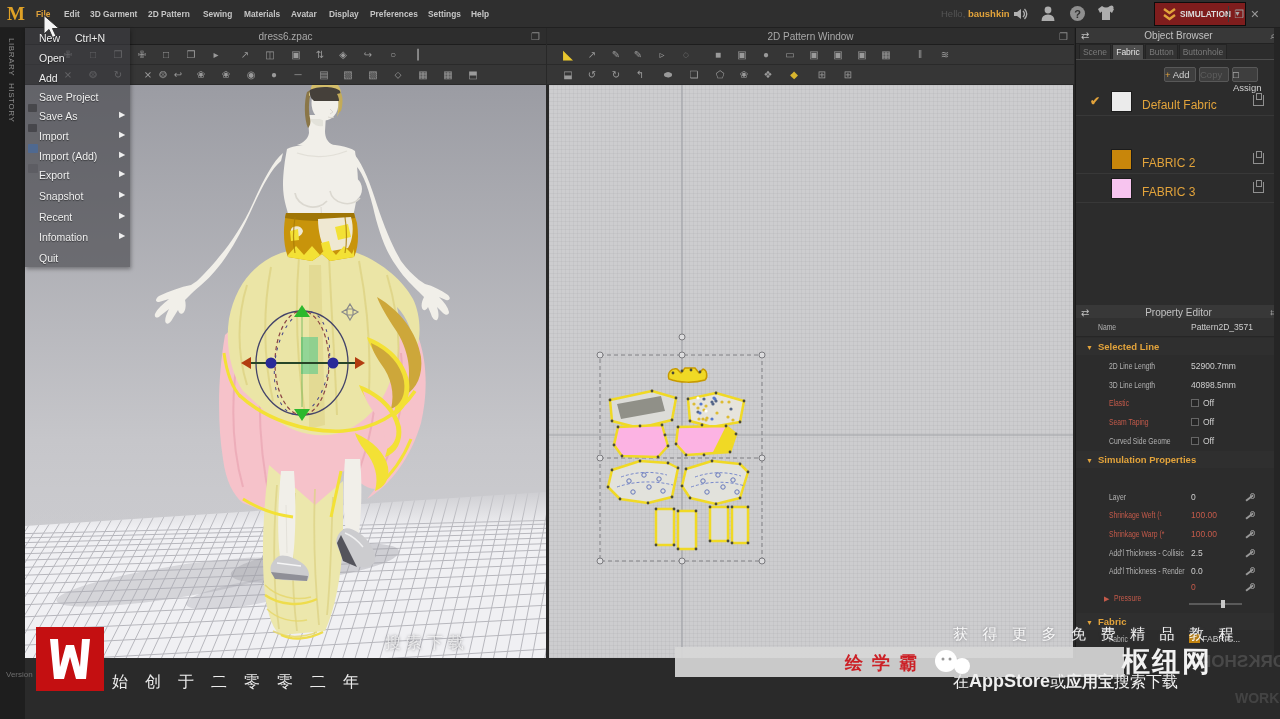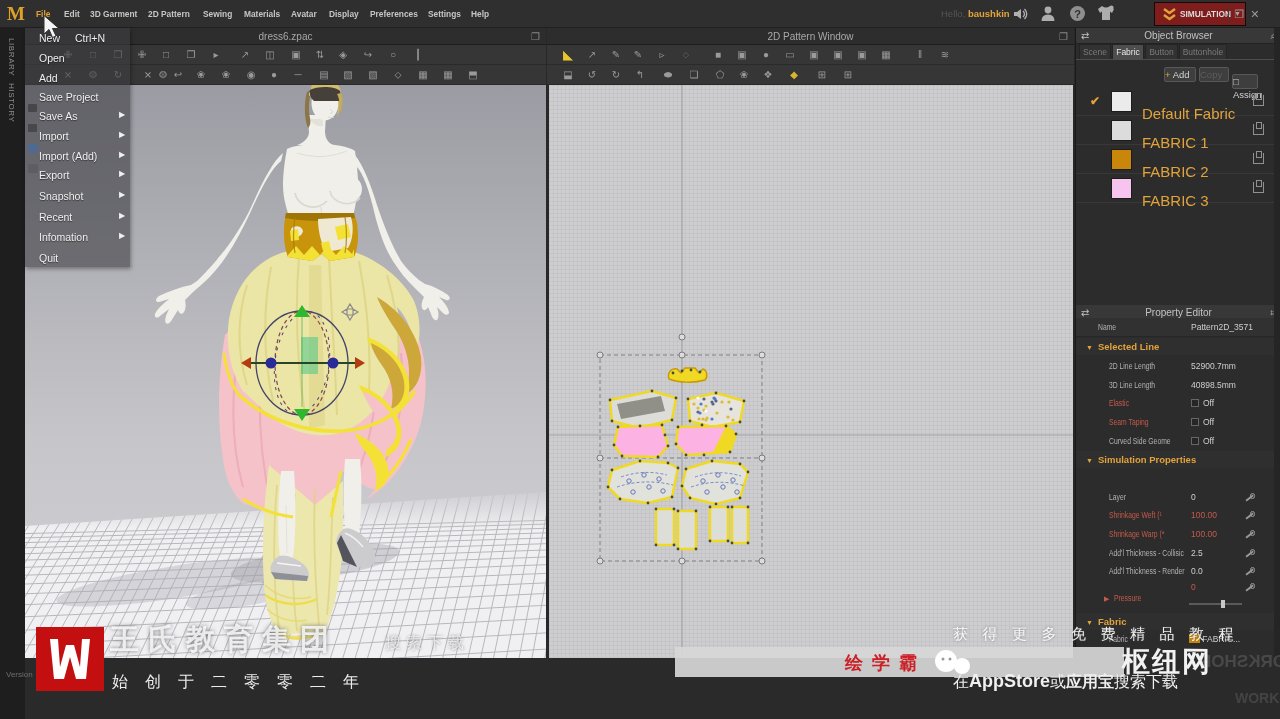--- a/index.html
+++ b/index.html
@@ -21,21 +21,21 @@
 .toolbar{position:absolute;background:#363636;border-bottom:1px solid #2a2a2a}
 .toolbar .ic{position:absolute;width:16px;height:15px;color:#9a9a9a;font-size:10px;line-height:15px;text-align:center}
 
 #rightpanel{left:1075px;top:28px;width:205px;height:691px;background:#2c2c2c;z-index:6;border-left:1px solid #1a1a1a}
 .rp-title{position:absolute;left:0;width:205px;height:16px;background:#383838;border-bottom:1px solid #222;color:#c2c2c2;font-size:10px;text-align:center;line-height:16px}
 .tab{position:absolute;top:16px;height:15px;font-size:8.5px;line-height:15px;text-align:center;color:#7a7a7a;background:#323232;border:1px solid #242424;border-bottom:none}
 .tab.act{background:#4d4d4d;color:#e6e6e6}
 .rbtn{position:absolute;height:15px;background:#3e3e3e;border:1px solid #585858;border-radius:2px;color:#d2d2d2;font-size:9.5px;line-height:13px;}
 .frow{position:absolute;left:0;width:205px;height:29px;border-bottom:1px solid #383838}
 .fsw{position:absolute;left:35px;top:4px;width:21px;height:21px;border:1px solid #1c1c1c}
-.fname{position:absolute;left:66px;top:12px;line-height:29px;font-size:15px;color:#e2a33b}
+.fname{position:absolute;left:66px;top:4px;line-height:29px;font-size:12px;color:#e2a33b}
 .fsave{position:absolute;left:177px;top:8px;width:11px;height:11px;border:1.5px solid #909090;border-top:none;}
 .fsave:before{content:"";position:absolute;left:2px;top:-2px;width:4px;height:5px;border:1.5px solid #909090}
 .prow{position:absolute;left:0;width:205px;height:19px;font-size:8.5px;color:#b2b2b2;line-height:19px}
 .prow .lab{position:absolute;left:33px;transform:scaleX(.8);transform-origin:0 50%;white-space:nowrap}
 .prow .val{position:absolute;left:115px;color:#cfcfcf}
 .sect{position:absolute;left:0;width:205px;height:17px;background:#2f2f2f;font-size:9.5px;font-weight:bold;color:#e2a33b;line-height:17px}
 .sect:before{content:"▼";position:absolute;left:10px;font-size:7px;top:1px}
 .sect .st{position:absolute;left:22px}
 .red{color:#c45a4a !important}
 .cbx{display:inline-block;width:8px;height:8px;border:1px solid #666;background:#262626;vertical-align:-1px;margin-right:4px}
@@ -499,30 +499,25 @@
 
 <div id="rightpanel" class="abs">
  <div class="rp-title" style="top:0">Object Browser<span style="position:absolute;left:5px;top:0">⇄</span><span style="position:absolute;right:5px;top:0">⌕</span></div>
  <div class="tab" style="left:3px;width:32px">Scene</div>
  <div class="tab act" style="left:36px;width:32px">Fabric</div>
  <div class="tab" style="left:69px;width:33px">Button</div>
  <div class="tab" style="left:103px;width:48px">Buttonhole</div>
  <div style="position:absolute;left:0;top:31px;width:205px;height:1px;background:#4d4d4d"></div>
  <div class="rbtn" style="left:88px;top:39px;width:32px"><span style="color:#e2a33b">+</span> Add</div>
  <div class="rbtn" style="left:123px;top:39px;width:30px;color:#5d5d5d">Copy</div>
- <div class="rbtn" style="left:156px;top:46px;width:26px">□ Assign</div>
+ <div class="rbtn" style="left:156px;top:39px;width:26px">□ Assign</div>
  <div class="frow" style="top:59px">
         <span style="position:absolute;left:14px;top:7px;color:#e2a33b;font-size:12px;font-weight:bold">✔</span>
         <div class="fsw" style="background:#ebebeb"></div>
         <div class="fname">Default Fabric</div>
-        <div class="fsave"></div>
-      </div>
- <div class="frow" style="top:88px">
-        <div class="fsw" style="background:#dcdcdc"></div>
-        <div class="fname">FABRIC 1</div>
         <div class="fsave"></div>
       </div>
  <div class="frow" style="top:117px">
         <div class="fsw" style="background:#c8860b"></div>
         <div class="fname">FABRIC 2</div>
         <div class="fsave"></div>
       </div>
  <div class="frow" style="top:146px">
         <div class="fsw" style="background:#f7c4ef"></div>
         <div class="fname">FABRIC 3</div>
@@ -632,21 +627,20 @@
  <div class="it" style="top:183px">Recent</div>
       <div class="ar" style="top:183px">▶</div>
  <div class="it" style="top:203px">Infomation</div>
       <div class="ar" style="top:203px">▶</div>
  <div class="it" style="top:224px">Quit</div>
 </div>
 <svg class="abs" style="left:43px;top:15px;z-index:70" width="18" height="26">
       <path d="M1,0.5 L1,19 L6,14.5 L9.5,22.5 L13,21 L9.5,13.5 L16,13.5 Z" fill="#f5f5f5" stroke="#333" stroke-width="1"></path>
     </svg>
 
-<div class="abs wm" style="left:110px;top:620px;font-size:29px;letter-spacing:9px;color:rgba(255,255,255,.8);font-weight:bold;text-shadow:0 0 4px rgba(110,110,115,.9)">王氏教育集团</div>
 <div class="abs wm" style="left:385px;top:633px;font-size:16px;letter-spacing:5px;color:rgba(255,255,255,.65);text-shadow:0 0 3px rgba(110,110,115,.8)">搜索下载</div>
 <div class="abs wm" style="left:36px;top:627px;width:68px;height:64px;background:#c40f11">
  <svg width="68" height="64" viewBox="0 0 68 64">
         <path d="M14,12 L22,12 L24,40 L30,18 L38,18 L44,40 L46,12 L54,12 L50,52 L40,52 L34,30 L28,52 L18,52 Z" fill="#fff"></path>
       </svg>
 </div>
 <div class="abs wm" style="left:112px;top:672px;font-size:16px;letter-spacing:17px;color:#ececec">始创于二零零二年</div>
 <div class="abs wm" style="left:953px;top:625px;font-size:15px;letter-spacing:14.5px;color:rgba(255,255,255,.92);text-shadow:0 0 3px rgba(90,90,95,.6)">获得更多免费精品教程</div>
 <div class="abs wm" style="left:675px;top:647px;width:449px;height:30px;background:rgba(215,215,215,.92)"></div>
 <div class="abs wm" style="left:845px;top:651px;font-size:18px;letter-spacing:9px;color:#cc2026;font-weight:bold">绘学霸</div>

